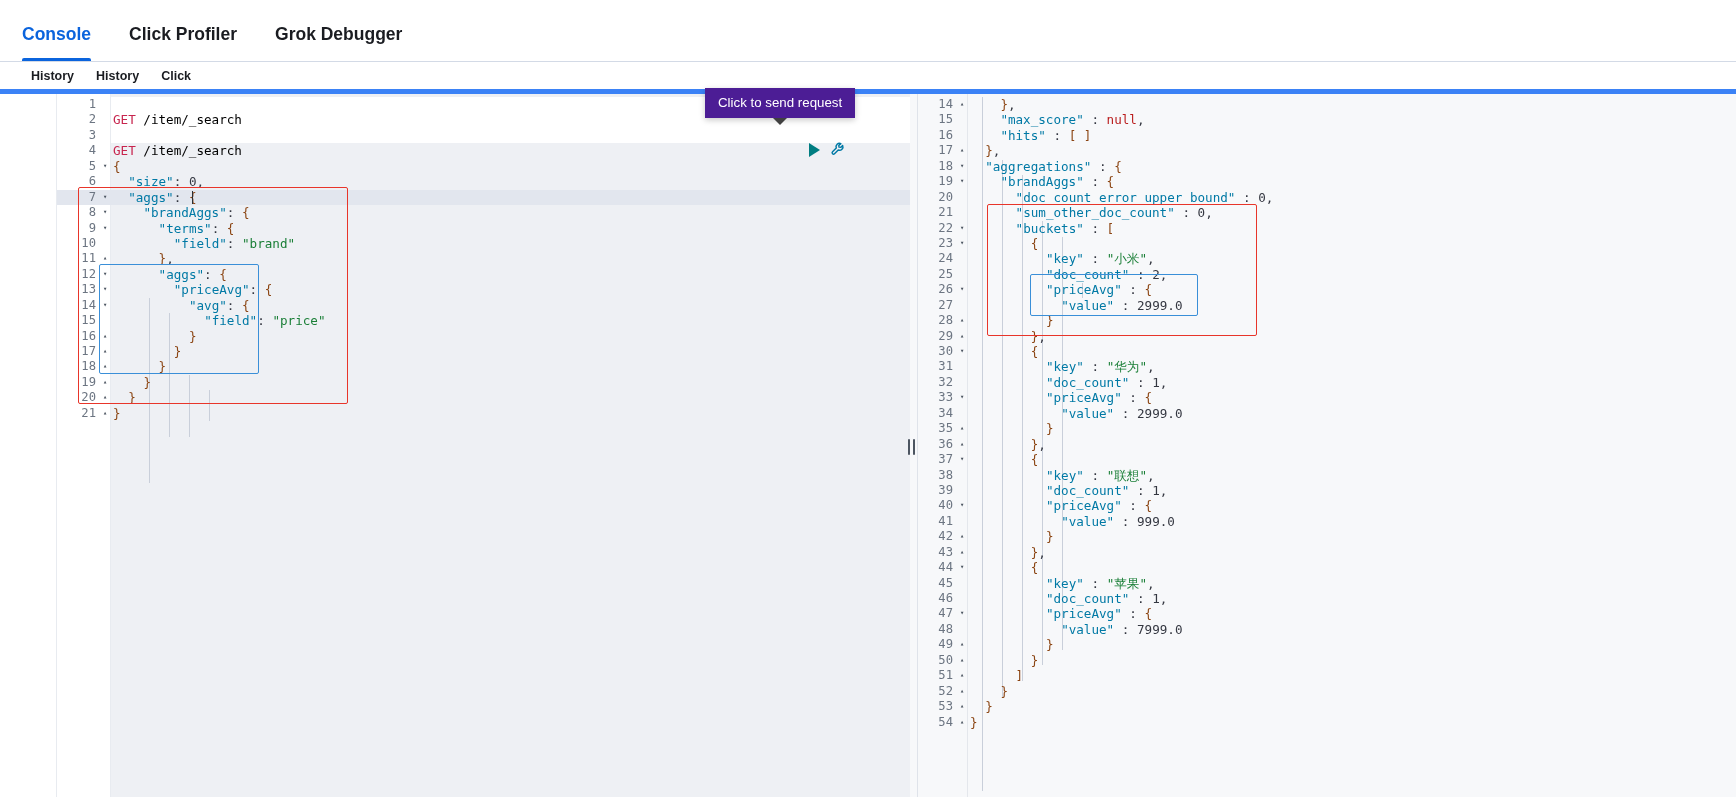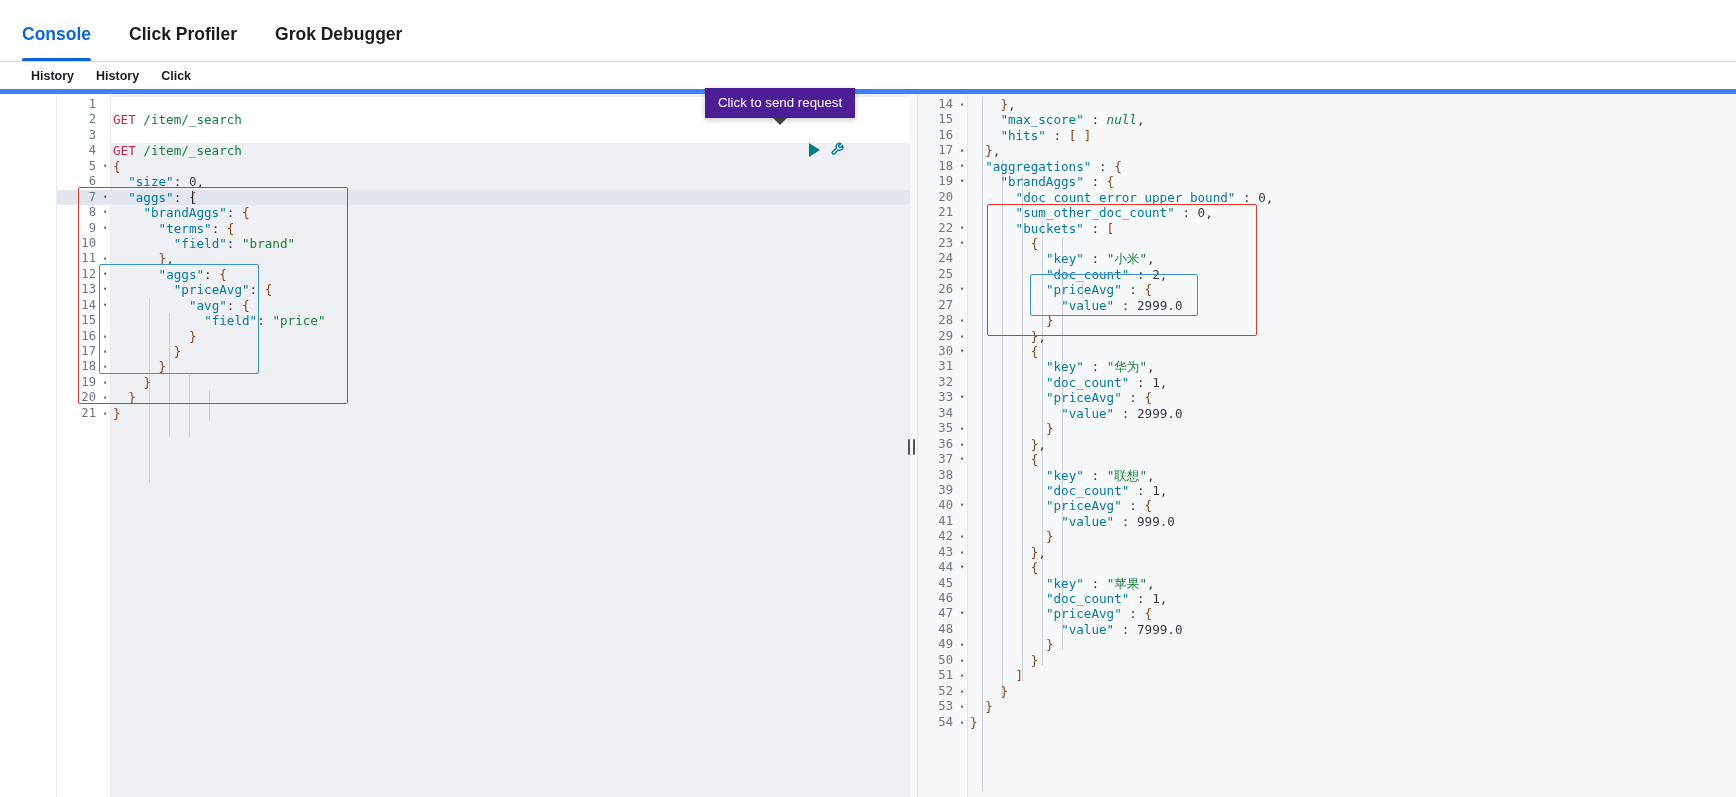--- a/index.html
+++ b/index.html
@@ -172,26 +172,26 @@
     left: 0; top: 0; bottom: 0;
     width: 58px;
     background: #f7f8fa;
     border-right: 1px solid #e4e7ec;
   }
   .response-pane .code { padding-top: 3px; }
   .response-pane .gut { width: 46px; flex: 0 0 46px; color: #6c7582; }
 
   
   .k-method { color: #c7254e; font-weight: normal; }  
-  .k-path   { color: #15803d; }
+  .k-path   { color: #000000; }
   .k-key    { color: #0079a5; }
   .k-str    { color: #1a7f37; }
   .k-num    { color: #343741; }
   .k-punct  { color: #343741; }
-  .k-null   { color: #15803d; font-style: italic; }
+  .k-null   { color: #b91c1c; }
   .k-brace  { color: #8b4513; }
 
   
   .iguide {
     position: absolute;
     width: 1px;
     background: #c9cfda;
   }
 
   

